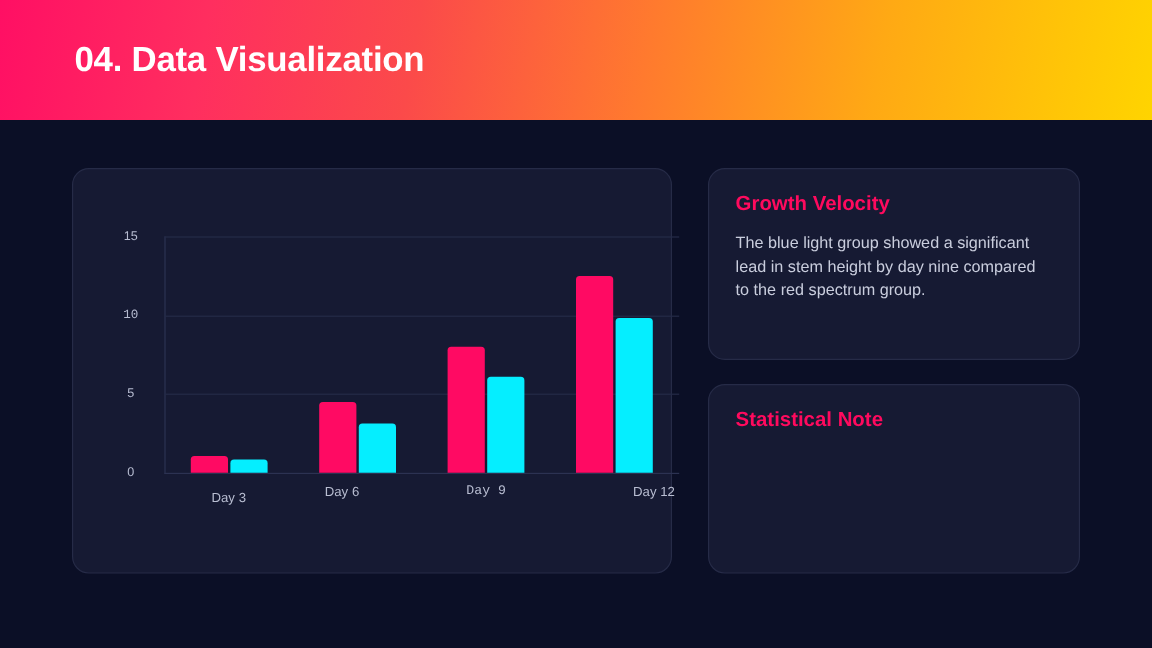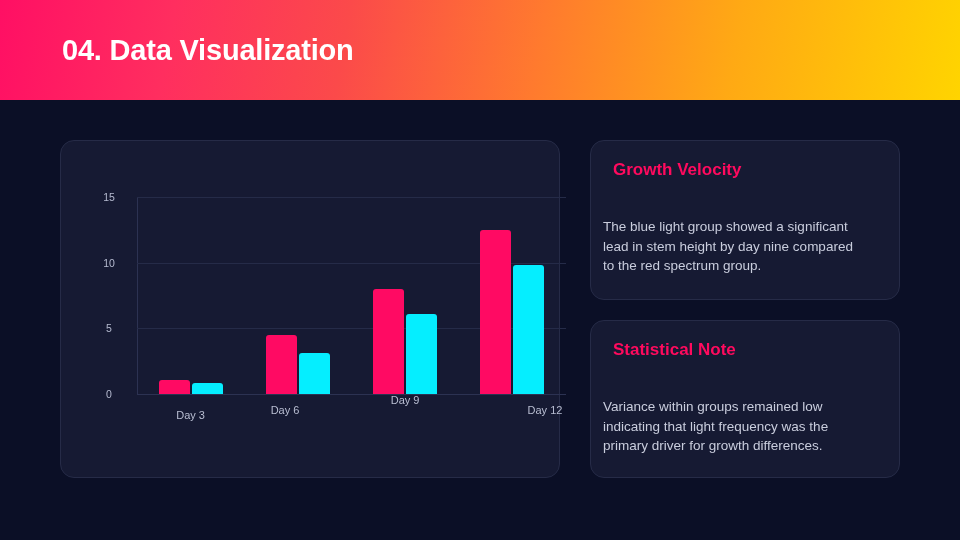--- a/index.html
+++ b/index.html
@@ -72,27 +72,26 @@
     position: absolute;
     left: 22px;
     top: 19px;
     font-size: 17px;
     font-weight: bold;
     color: #ff0a5e;
     white-space: nowrap;
   }
   .card-body {
     position: absolute;
-    left: 12px;
+    left: 22px;
     top: 52px;
     width: 264px;
     font-size: 13.5px;
     line-height: 19.6px;
     color: #c9cddd;
-    margin-top: 24px;
   }
 
   
   #chart {
     position: absolute;
     left: 0;
     top: 0;
     width: 500px;
     height: 338px;
   }
@@ -159,43 +158,42 @@
 
   <div class="card" id="chart-card">
     <div id="chart">
       <div class="plot" id="plot-area">
           <div class="axis-line-y"></div>
           <div class="axis-line-x"></div>
           <div class="ytick" style="left: -48px; top: 192px;">0</div>
           <div class="gridline" style="top: 131.333px;"></div>
           <div class="ytick" style="left: -48px; top: 126.333px;">5</div>
           <div class="gridline" style="top: 65.6667px;"></div>
-          <div class="ytick" style="left: -48px; top: 60.6667px;">10</div>
+          <div class="ytick" style="left: -48px; top: 60.6667px; font-family: Liberation Mono, monospace;">10</div>
           <div class="gridline" style="top: 0px;"></div>
           <div class="ytick" style="left: -48px; top: -5px;">15</div>
           <div class="bar s0" title="Blue Light Day 3: 1.1" style="left: 21.625px; top: 182.553px; width: 31px; height: 14.4467px; background: rgb(255, 10, 99);"></div>
           <div class="bar s1" title="Red Light Day 3: 0.8" style="left: 54.625px; top: 186.493px; width: 31px; height: 10.5067px; background: rgb(5, 238, 255);"></div>
           <div class="xtick" style="left: 3.625px; width: 100px; top: 212px;">Day 3</div>
           <div class="bar s0" title="Blue Light Day 6: 4.5" style="left: 128.875px; top: 137.9px; width: 31px; height: 59.1px; background: rgb(255, 10, 99);"></div>
           <div class="bar s1" title="Red Light Day 6: 3.1" style="left: 161.875px; top: 156.287px; width: 31px; height: 40.7133px; background: rgb(5, 238, 255);"></div>
           <div class="xtick" style="left: 98px; width: 100px; top: 207px;">Day 6</div>
           <div class="bar s0" title="Blue Light Day 9: 8" style="left: 236.125px; top: 91.9333px; width: 31px; height: 105.067px; background: rgb(255, 10, 99);"></div>
           <div class="bar s1" title="Red Light Day 9: 6.1" style="left: 269.125px; top: 116.887px; width: 31px; height: 80.1133px; background: rgb(5, 238, 255);"></div>
-          <div class="xtick" style="left: 218.125px; width: 100px; top: 197px;">Day 9</div>
+          <div class="xtick" style="left: 218.125px; width: 100px; top: 207px; font-family: Liberation Mono, monospace;">Day 9</div>
           <div class="bar s0" title="Blue Light Day 12: 12.5" style="left: 343.375px; top: 32.8333px; width: 31px; height: 164.167px; background: rgb(255, 10, 99);"></div>
           <div class="bar s1" title="Red Light Day 12: 9.8" style="left: 376.375px; top: 68.2933px; width: 31px; height: 128.707px; background: rgb(5, 238, 255);"></div>
           <div class="xtick" style="left: 325.375px; width: 100px; top: 207px; text-align: right;">Day 12</div>
         </div>
 
     </div>
   </div>
 
   <div class="card" id="card-growth">
     <div class="card-title">Growth Velocity</div>
     <div class="card-body">The blue light group showed a significant lead in stem height by day nine compared to the red spectrum group.</div>
   </div>
 
   <div class="card" id="card-stats">
     <div class="card-title">Statistical Note</div>
-    <div class="card-body">Variance within groups remained low indicating that light frequency was the primary driver for growth differences.</div>
   </div>
 
 </div>
 
 </body></html>

